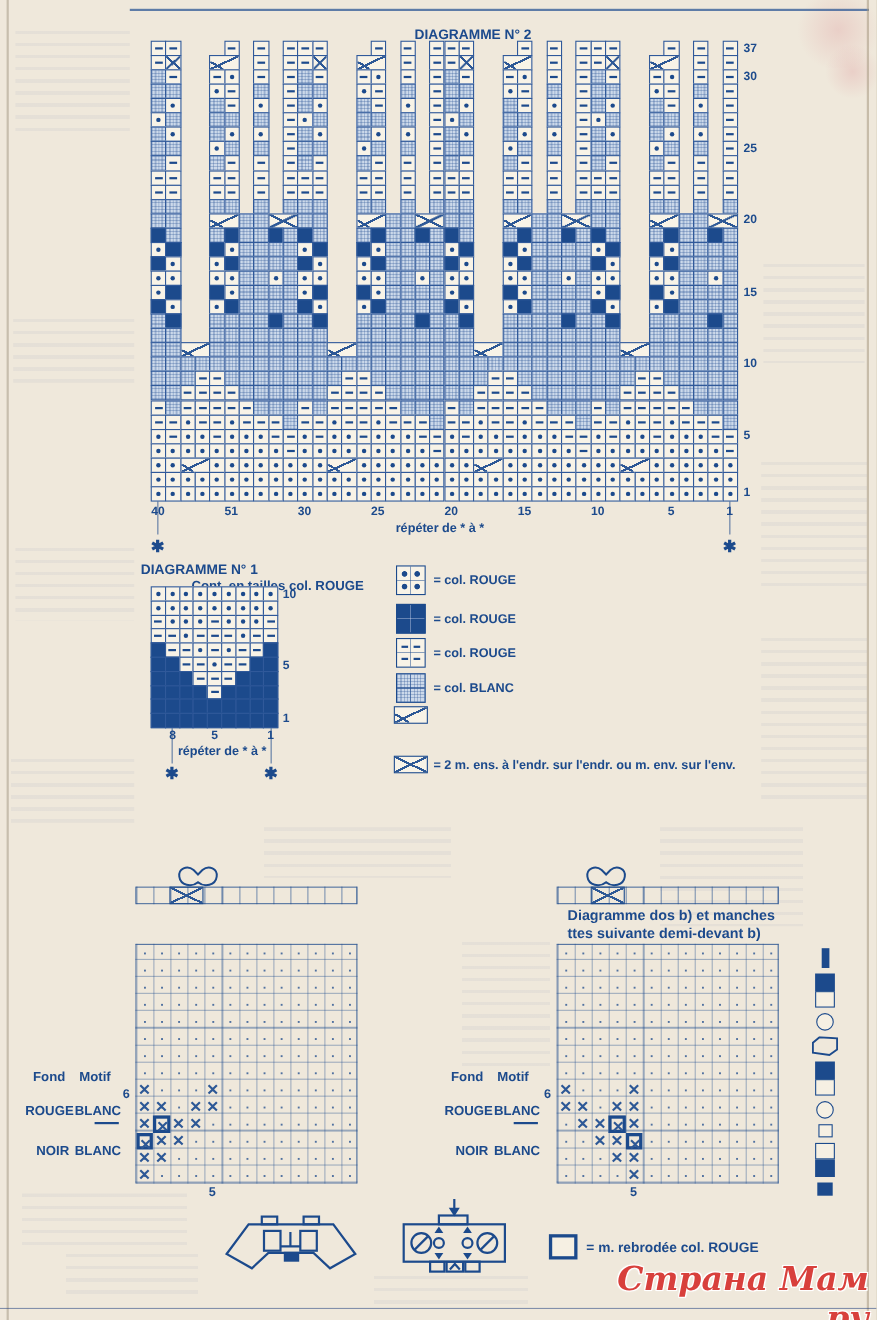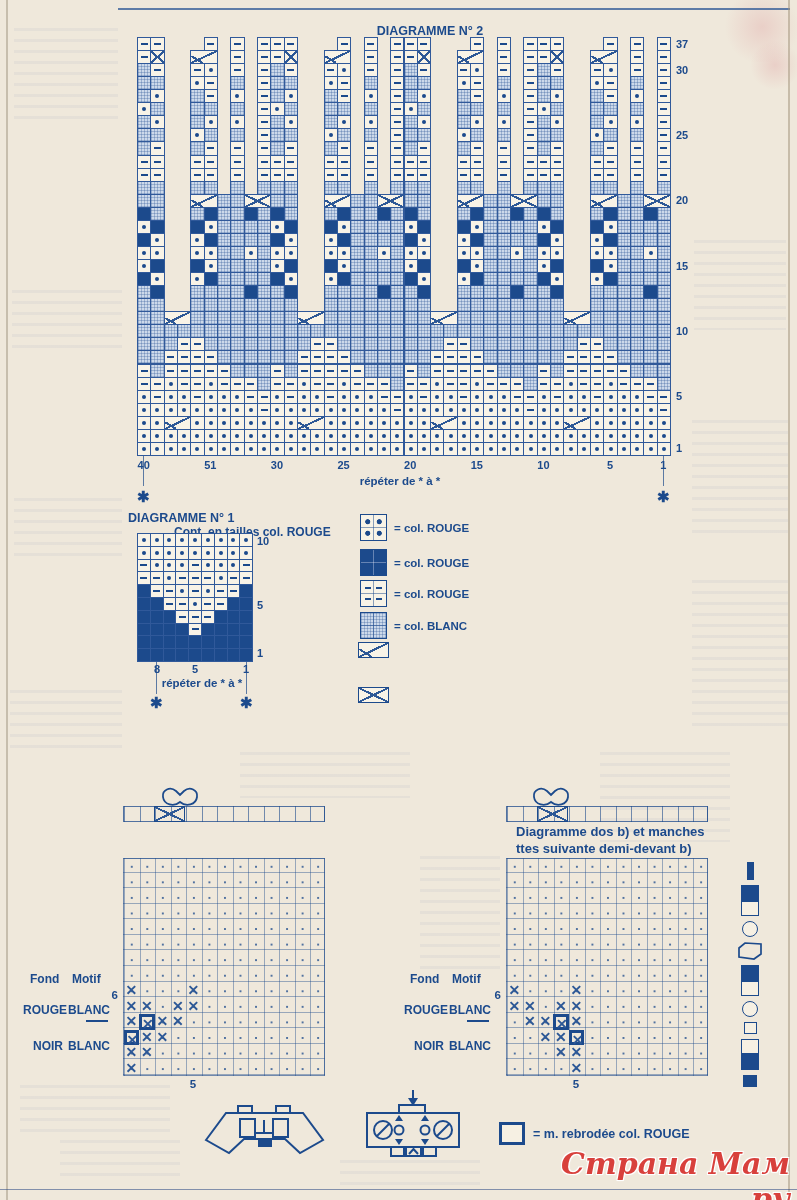--- a/index.html
+++ b/index.html
@@ -1285,20 +1285,21 @@
   <div class="lg-sym lg-dot lg-cross" style="top:514px;"></div>
   <div class="lg-txt" style="top:521px;">= col. ROUGE</div>
   <div class="lg-sym lg-noir" style="top:549px;"></div>
   <div class="lg-txt" style="top:556px;">= col. ROUGE</div>
   <div class="lg-sym lg-dash" style="top:580px;"></div>
   <div class="lg-txt" style="top:587px;">= col. ROUGE</div>
   <div class="lg-sym lg-souris" style="top:612px;"></div>
   <div class="lg-txt" style="top:619px;">= col. BLANC</div>
   <div class="lg-sym lg-x lg-x1" style="left:358px;top:642px;"></div>
   <div class="lg-sym lg-x lg-x2" style="left:358px;top:687px;"></div>
+  <div class="lg-txt" style="top:689px;width:300px;">= 2 m. ens. à l'endr. sur l'endr. ou m. env. sur l'env.</div>
 
 
   <svg class="lineart" style="left:160px;top:783px;" width="40" height="24" viewBox="0 0 40 24">
     <path d="M20 19 C14 24 4 22 3 14 C2 7 10 3 16 8 L20 12 L24 8 C30 3 38 7 37 14 C36 22 26 24 20 19 Z" stroke-width="1.8"></path>
   </svg>
   <div class="d115-strip" style="left:123px;top:806px;">
     <div class="strip-x" style="left:30px;"></div>
   </div>
   <div class="d115-grid" id="d115-left-grid" style="left:123px;top:858px;">
       <div class="xmark" style="left: -0.5px; top: 124.1px;">✕</div>

